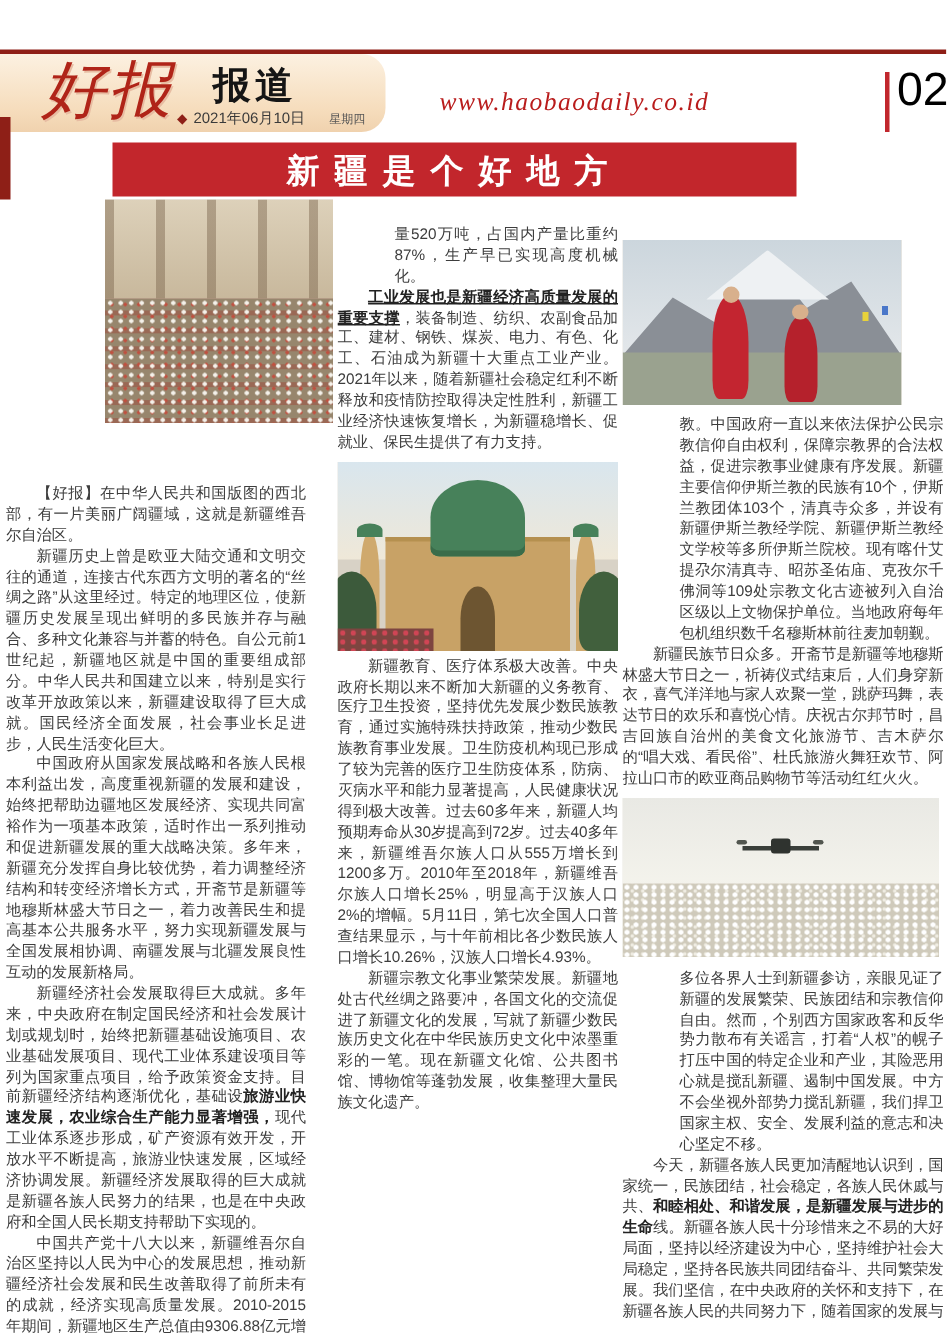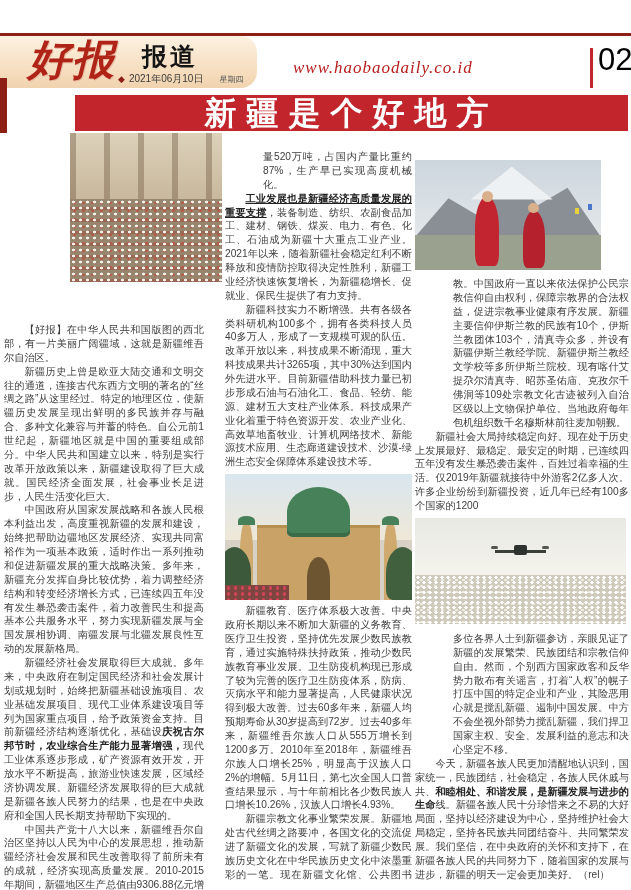--- a/index.html
+++ b/index.html
@@ -4,35 +4,35 @@
 <style>
   html,body{margin:0;padding:0;background:#ffffff;}
   .page{position:relative;width:631px;height:890px;background:#fff;overflow:hidden;
         font-family:"Liberation Sans",sans-serif;}
   
   .topline{position:absolute;left:0;top:33px;width:631px;height:3px;background:#8e1f17;}
   .logo-box{position:absolute;left:0;top:36px;width:257px;height:52px;
             background:linear-gradient(180deg,#fcf1e1 0%,#f6ddbd 70%,#f0d2ae 100%);
             border-radius:0 16px 16px 0;}
   .logo{position:absolute;left:28px;top:-4px;font-family:"Liberation Serif",serif;
-        font-style:italic;font-weight:bold;font-size:42px;color:#b02418;
+        font-style:italic;font-weight:normal;font-size:42px;color:#b02418;
         text-shadow:1px 1px 0 #e7bca2;letter-spacing:2px;}
   .section{position:absolute;left:142px;top:4px;font-size:25px;color:#151515;
            font-weight:600;letter-spacing:3px;}
   .dateline{position:absolute;left:118px;top:36px;font-size:10px;color:#3a3a3a;white-space:nowrap;}
   .diamond{color:#8e1f17;margin-right:4px;font-size:9px;}
   .weekday{font-size:8px;color:#555;margin-left:16px;}
   .website{position:absolute;left:293px;top:58px;font-family:"Liberation Serif",serif;
            font-style:italic;font-size:17px;color:#b91c1c;letter-spacing:1px;}
   .pagebar{position:absolute;left:590px;top:48px;width:3px;height:40px;background:#c1272d;}
   .pageno{position:absolute;left:598px;top:42px;font-size:31px;color:#000;}
   .left-bar{position:absolute;left:0;top:78px;width:7px;height:55px;background:#8e1f17;}
   
-  .banner{position:absolute;left:75px;top:95px;width:553px;height:36px;background:#c2262c;
-          color:#fff;text-align:center;font-size:32px;font-weight:bold;
+  .banner{position:absolute;left:75px;top:95px;width:456px;height:36px;background:#c2262c;
+          color:#fff;text-align:center;font-size:22px;font-weight:bold;
           letter-spacing:10px;line-height:37px;}
   
   .col{position:absolute;overflow:hidden;font-size:10.2px;line-height:1.36;
        color:#3d3d3d;text-align:justify;}
   .col1{left:4px;top:286px;width:200px;height:580px;margin-top:37px;}
   .col2{left:225px;top:150px;width:187px;height:732px;}
   .col3{left:415px;top:155px;width:214px;height:726px;}
   .para{margin:0;text-indent:2em;}
   .para.noindent{text-indent:0;margin-left:38px;}
   .b{font-weight:bold;color:#222;}
@@ -115,28 +115,27 @@
   </div>
 
   <div class="photo photo1">
     <div class="ceiling"></div>
     <div class="crowd"></div>
   </div>
 
   <div class="col col1">
       <p class="para"><span>【好报】在中华人民共和国版图的西北部，有一片美丽广阔疆域，这就是新疆维吾尔自治区。</span></p>
       <p class="para"><span>新疆历史上曾是欧亚大陆交通和文明交往的通道，连接古代东西方文明的著名的“丝绸之路”从这里经过。特定的地理区位，使新疆历史发展呈现出鲜明的多民族并存与融合、多种文化兼容与并蓄的特色。自公元前1世纪起，新疆地区就是中国的重要组成部分。中华人民共和国建立以来，特别是实行改革开放政策以来，新疆建设取得了巨大成就。国民经济全面发展，社会事业长足进步，人民生活变化巨大。</span></p>
-      <p class="para"><span>中国政府从国家发展战略和各族人民根本利益出发，高度重视新疆的发展和建设，始终把帮助边疆地区发展经济、实现共同富裕作为一项基本政策，适时作出一系列推动和促进新疆发展的重大战略决策。多年来，新疆充分发挥自身比较优势，着力调整经济结构和转变经济增长方式，已连续四五年没有发生暴恐袭击案件，着力改善民生和提高基本公共服务水平，努力实现新疆发展与全国发展相协调、南疆发展与北疆发展良性互动的发展新格局。</span></p>
-      <p class="para"><span>新疆经济社会发展取得巨大成就。多年来，中央政府在制定国民经济和社会发展计划或规划时，始终把新疆基础设施项目、农业基础发展项目、现代工业体系建设项目等列为国家重点项目，给予政策资金支持。目前新疆经济结构逐渐优化，基础设</span><span class="b">庆祝古尔邦节时，农业综合生产能力显著增强，</span><span>现代工业体系逐步形成，矿产资源有效开发，开放水平不断提高，旅游业快速发展，区域经济协调发展。新疆经济发展取得的巨大成就是新疆各族人民努力的结果，也是在中央政府和全国人民长期支持帮助下实现的。</span></p>
+      <p class="para"><span>中国政府从国家发展战略和各族人民根本利益出发，高度重视新疆的发展和建设，始终把帮助边疆地区发展经济、实现共同富裕作为一项基本政策，适时作出一系列推动和促进新疆发展的重大战略决策。多年来，新疆充分发挥自身比较优势，着力调整经济结构和转变经济增长方式，开斋节是新疆等地穆斯林盛大节日之一，着力改善民生和提高基本公共服务水平，努力实现新疆发展与全国发展相协调、南疆发展与北疆发展良性互动的发展新格局。</span></p>
+      <p class="para"><span>新疆经济社会发展取得巨大成就。多年来，中央政府在制定国民经济和社会发展计划或规划时，始终把新疆基础设施项目、农业基础发展项目、现代工业体系建设项目等列为国家重点项目，给予政策资金支持。目前新疆经济结构逐渐优化，基础设</span><span class="b">旅游业快速发展，农业综合生产能力显著增强，</span><span>现代工业体系逐步形成，矿产资源有效开发，开放水平不断提高，旅游业快速发展，区域经济协调发展。新疆经济发展取得的巨大成就是新疆各族人民努力的结果，也是在中央政府和全国人民长期支持帮助下实现的。</span></p>
       <p class="para"><span>中国共产党十八大以来，新疆维吾尔自治区坚持以人民为中心的发展思想，推动新疆经济社会发展和民生改善取得了前所未有的成就，经济实现高质量发展。2010-2015年期间，新疆地区生产总值由9306.88亿元增加到13797.58亿元。2020年，新疆城镇居民人均可支配收入34838元，是2010年的2.41倍。2021年一季度，新疆地区生产总值（GDP）为3402.54亿元，同比增长12.1%。以新产业、新业态、新商业模式为核心的“三新”经济快速成长，推动产业结构优化升级。脱贫攻坚取得全面胜利。目前，全区现行标准下306.49万农村贫困人口、3666个贫困村、35个贫困县已经全面脱贫和摘帽。</span></p>
     </div>
   <div class="col col2">
       <p class="para noindent"><span>量520万吨，占国内产量比重约87%，生产早已实现高度机械化。</span></p>
       <p class="para"><span class="b u">工业发展也是新疆经济高质量发展的重要支撑</span><span>，装备制造、纺织、农副食品加工、建材、钢铁、煤炭、电力、有色、化工、石油成为新疆十大重点工业产业。2021年以来，随着新疆社会稳定红利不断释放和疫情防控取得决定性胜利，新疆工业经济快速恢复增长，为新疆稳增长、促就业、保民生提供了有力支持。</span></p>
-      <p class="para"><span>新疆科技实力不断增强。共有各级各类科研机构100多个，拥有各类科技人员40多万人，形成了一支规模可观的队伍。改革开放以来，科技成果不断涌现，重大科技成果共计3265项，其中30%达到国内外先进水平。目前新疆借助科技力量已初步形成石油与石油化工、食品、轻纺、能源、建材五大支柱产业体系。科技成果产业化着重于特色资源开发、农业产业化、高效草地畜牧业、计算机网络技术、新能源技术应用、生态廊道建设技术、沙漠-绿洲生态安全保障体系建设技术等。</span></p>
       <div class="photo f-photo photo2">
         <div class="sky"></div>
         <div class="min-l"></div>
         <div class="min-r"></div>
         <div class="cap-l"></div>
         <div class="cap-r"></div>
         <div class="building"></div>
         <div class="dome"></div>
         <div class="arch"></div>
         <div class="tree-l"></div>
@@ -153,21 +152,21 @@
         <div class="snow"></div>
         <div class="ground"></div>
         <div class="dancer1"></div>
         <div class="dancer2"></div>
         <div class="head1"></div>
         <div class="head2"></div>
         <div class="flag1"></div>
         <div class="flag2"></div>
       </div>
       <p class="para noindent"><span>教。中国政府一直以来依法保护公民宗教信仰自由权利，保障宗教界的合法权益，促进宗教事业健康有序发展。新疆主要信仰伊斯兰教的民族有10个，伊斯兰教团体103个，清真寺众多，并设有新疆伊斯兰教经学院、新疆伊斯兰教经文学校等多所伊斯兰院校。现有喀什艾提尕尔清真寺、昭苏圣佑庙、克孜尔千佛洞等109处宗教文化古迹被列入自治区级以上文物保护单位。当地政府每年包机组织数千名穆斯林前往麦加朝觐。</span></p>
-      <p class="para"><span>新疆社会大局持续稳定向好。现在处于历史上发展最好、最稳定、最安定的时期，已连续四五年没有发生暴恐袭击案件，百姓过着幸福的生活。仅2019年新疆就接待中外游客2亿多人次。许多企业纷纷到新疆投资，近几年已经有100多个国家的1200</span></p>
+      <p class="para"><span>新疆民族节日众多。开斋节是新疆等地穆斯林盛大节日之一，祈祷仪式结束后，人们身穿新衣，喜气洋洋地与家人欢聚一堂，跳萨玛舞，表达节日的欢乐和喜悦心情。庆祝古尔邦节时，昌吉回族自治州的美食文化旅游节、吉木萨尔的“唱大戏、看民俗”、杜氏旅游火舞狂欢节、阿拉山口市的欧亚商品购物节等活动红红火火。</span></p>
       <div class="photo f-photo photo5">
         <div class="sky"></div>
         <div class="field"></div>
         <div class="dr-arm"></div>
         <div class="dr-body"></div>
         <div class="dr-r1"></div>
         <div class="dr-r2"></div>
       </div>
       <p class="para noindent"><span>多位各界人士到新疆参访，亲眼见证了新疆的发展繁荣、民族团结和宗教信仰自由。然而，个别西方国家政客和反华势力散布有关谣言，打着“人权”的幌子打压中国的特定企业和产业，其险恶用心就是搅乱新疆、遏制中国发展。中方不会坐视外部势力搅乱新疆，我们捍卫国家主权、安全、发展利益的意志和决心坚定不移。</span></p>
       <p class="para"><span>今天，新疆各族人民更加清醒地认识到，国家统一，民族团结，社会稳定，各族人民休戚与共、</span><span class="b">和睦相处、和谐发展，是新疆发展与进步的生命</span><span>线。新疆各族人民十分珍惜来之不易的大好局面，坚持以经济建设为中心，坚持维护社会大局稳定，坚持各民族共同团结奋斗、共同繁荣发展。我们坚信，在中央政府的关怀和支持下，在新疆各族人民的共同努力下，随着国家的发展与进步，新疆的明天一定会更加美好。（rel）</span></p>

